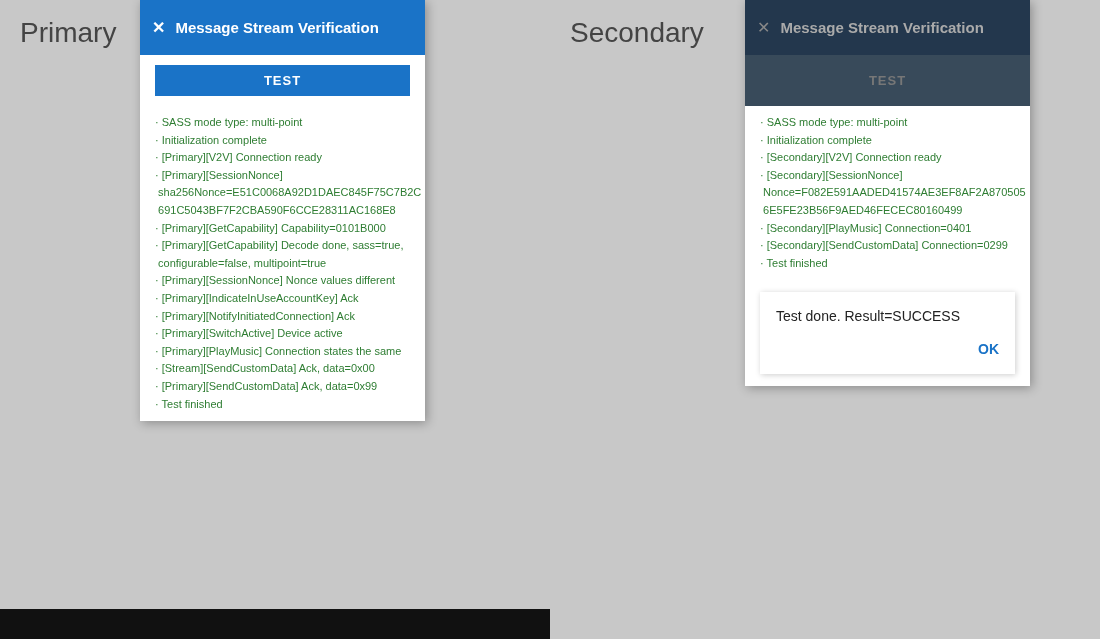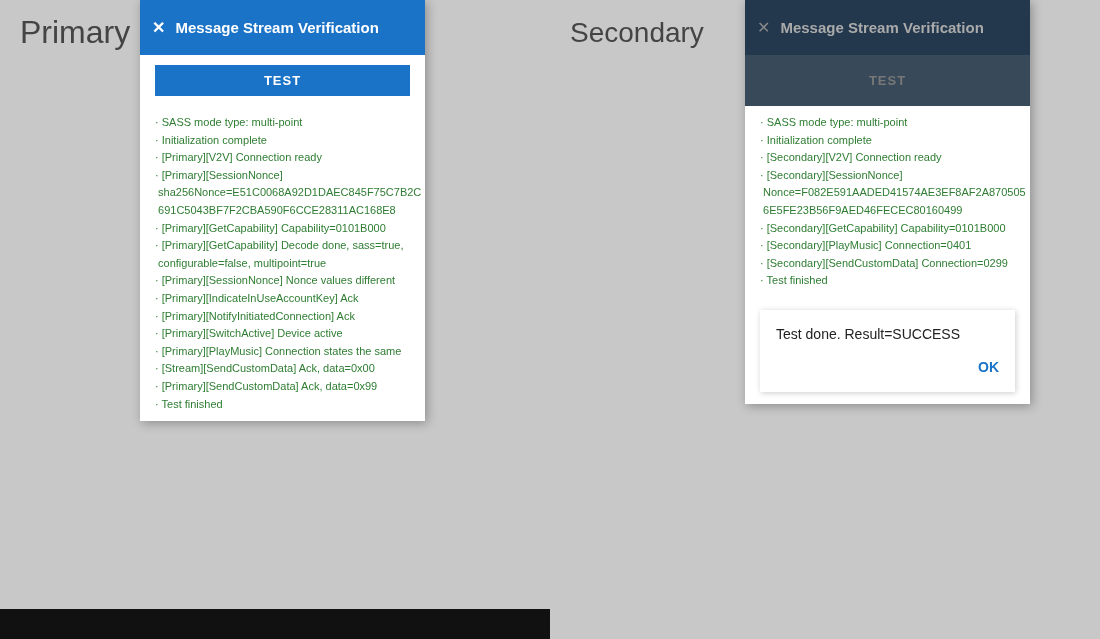--- a/index.html
+++ b/index.html
@@ -26,21 +26,21 @@
     }
     .panel-left-label {
       position: absolute;
       top: 0; left: 0;
       width: 140px;
       height: 65px;
       background: #c8c8c8;
       display: flex;
       align-items: center;
       padding-left: 20px;
-      font-size: 32px;
+      font-size: 28px;
       color: #444;
       font-weight: 300;
       z-index: 2;
     }
     .dialog-left {
       position: absolute;
       top: 0;
       left: 140px;
       width: 285px;
       background: #fff;
@@ -243,21 +243,20 @@
       <span class="dialog-header-right-title">Message Stream Verification</span>
     </div>
     <div class="test-button-area-right">
       <button class="test-button-right">TEST</button>
     </div>
     <div class="log-area">
       <span class="log-line">· SASS mode type: multi-point</span>
       <span class="log-line">· Initialization complete</span>
       <span class="log-line">· [Secondary][V2V] Connection ready</span>
       <span class="log-line">· [Secondary][SessionNonce]<br>&nbsp;Nonce=F082E591AADED41574AE3EF8AF2A870505<br>&nbsp;6E5FE23B56F9AED46FECEC80160499</span>
-      <span class="log-line">· [Secondary][GetCapability] Capability=0101B000</span>
       <span class="log-line">· [Secondary][PlayMusic] Connection=0401</span>
       <span class="log-line">· [Secondary][SendCustomData] Connection=0299</span>
       <span class="log-line">· Test finished</span>
     </div>
     <div class="result-dialog">
       <div class="result-text">Test done. Result=SUCCESS</div>
       <div class="result-ok">
         <button>OK</button>
       </div>
     </div>

